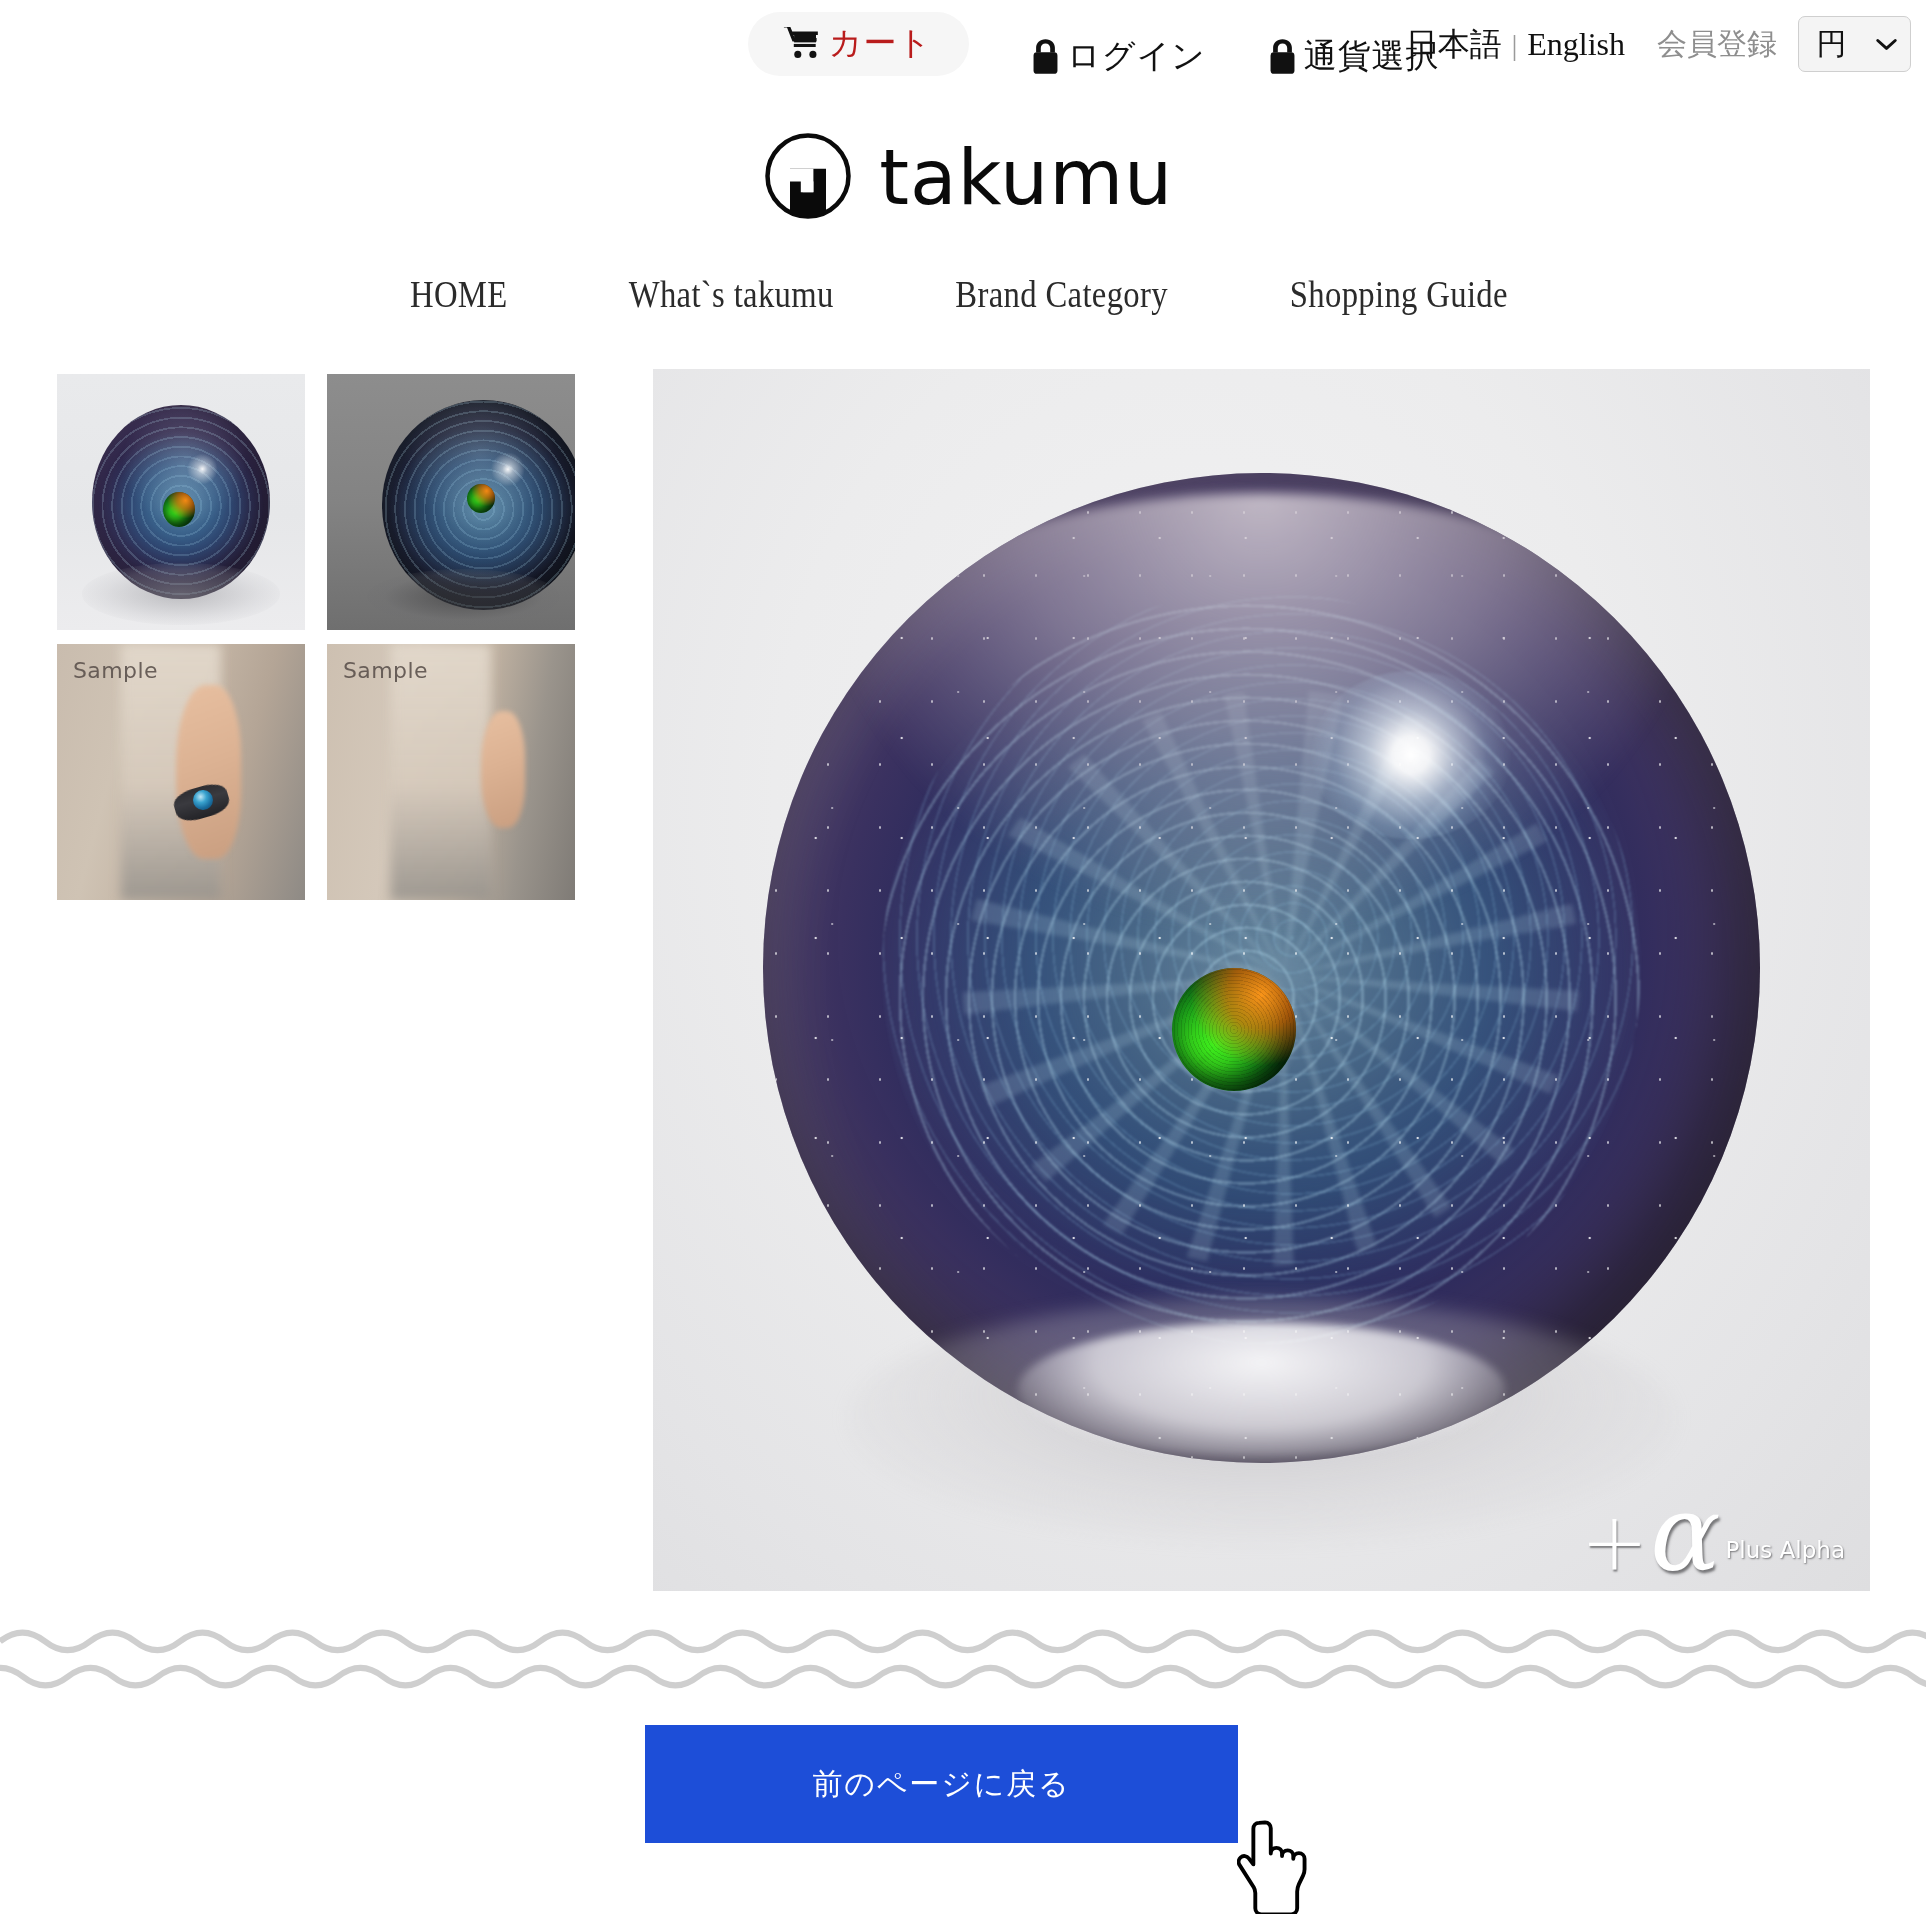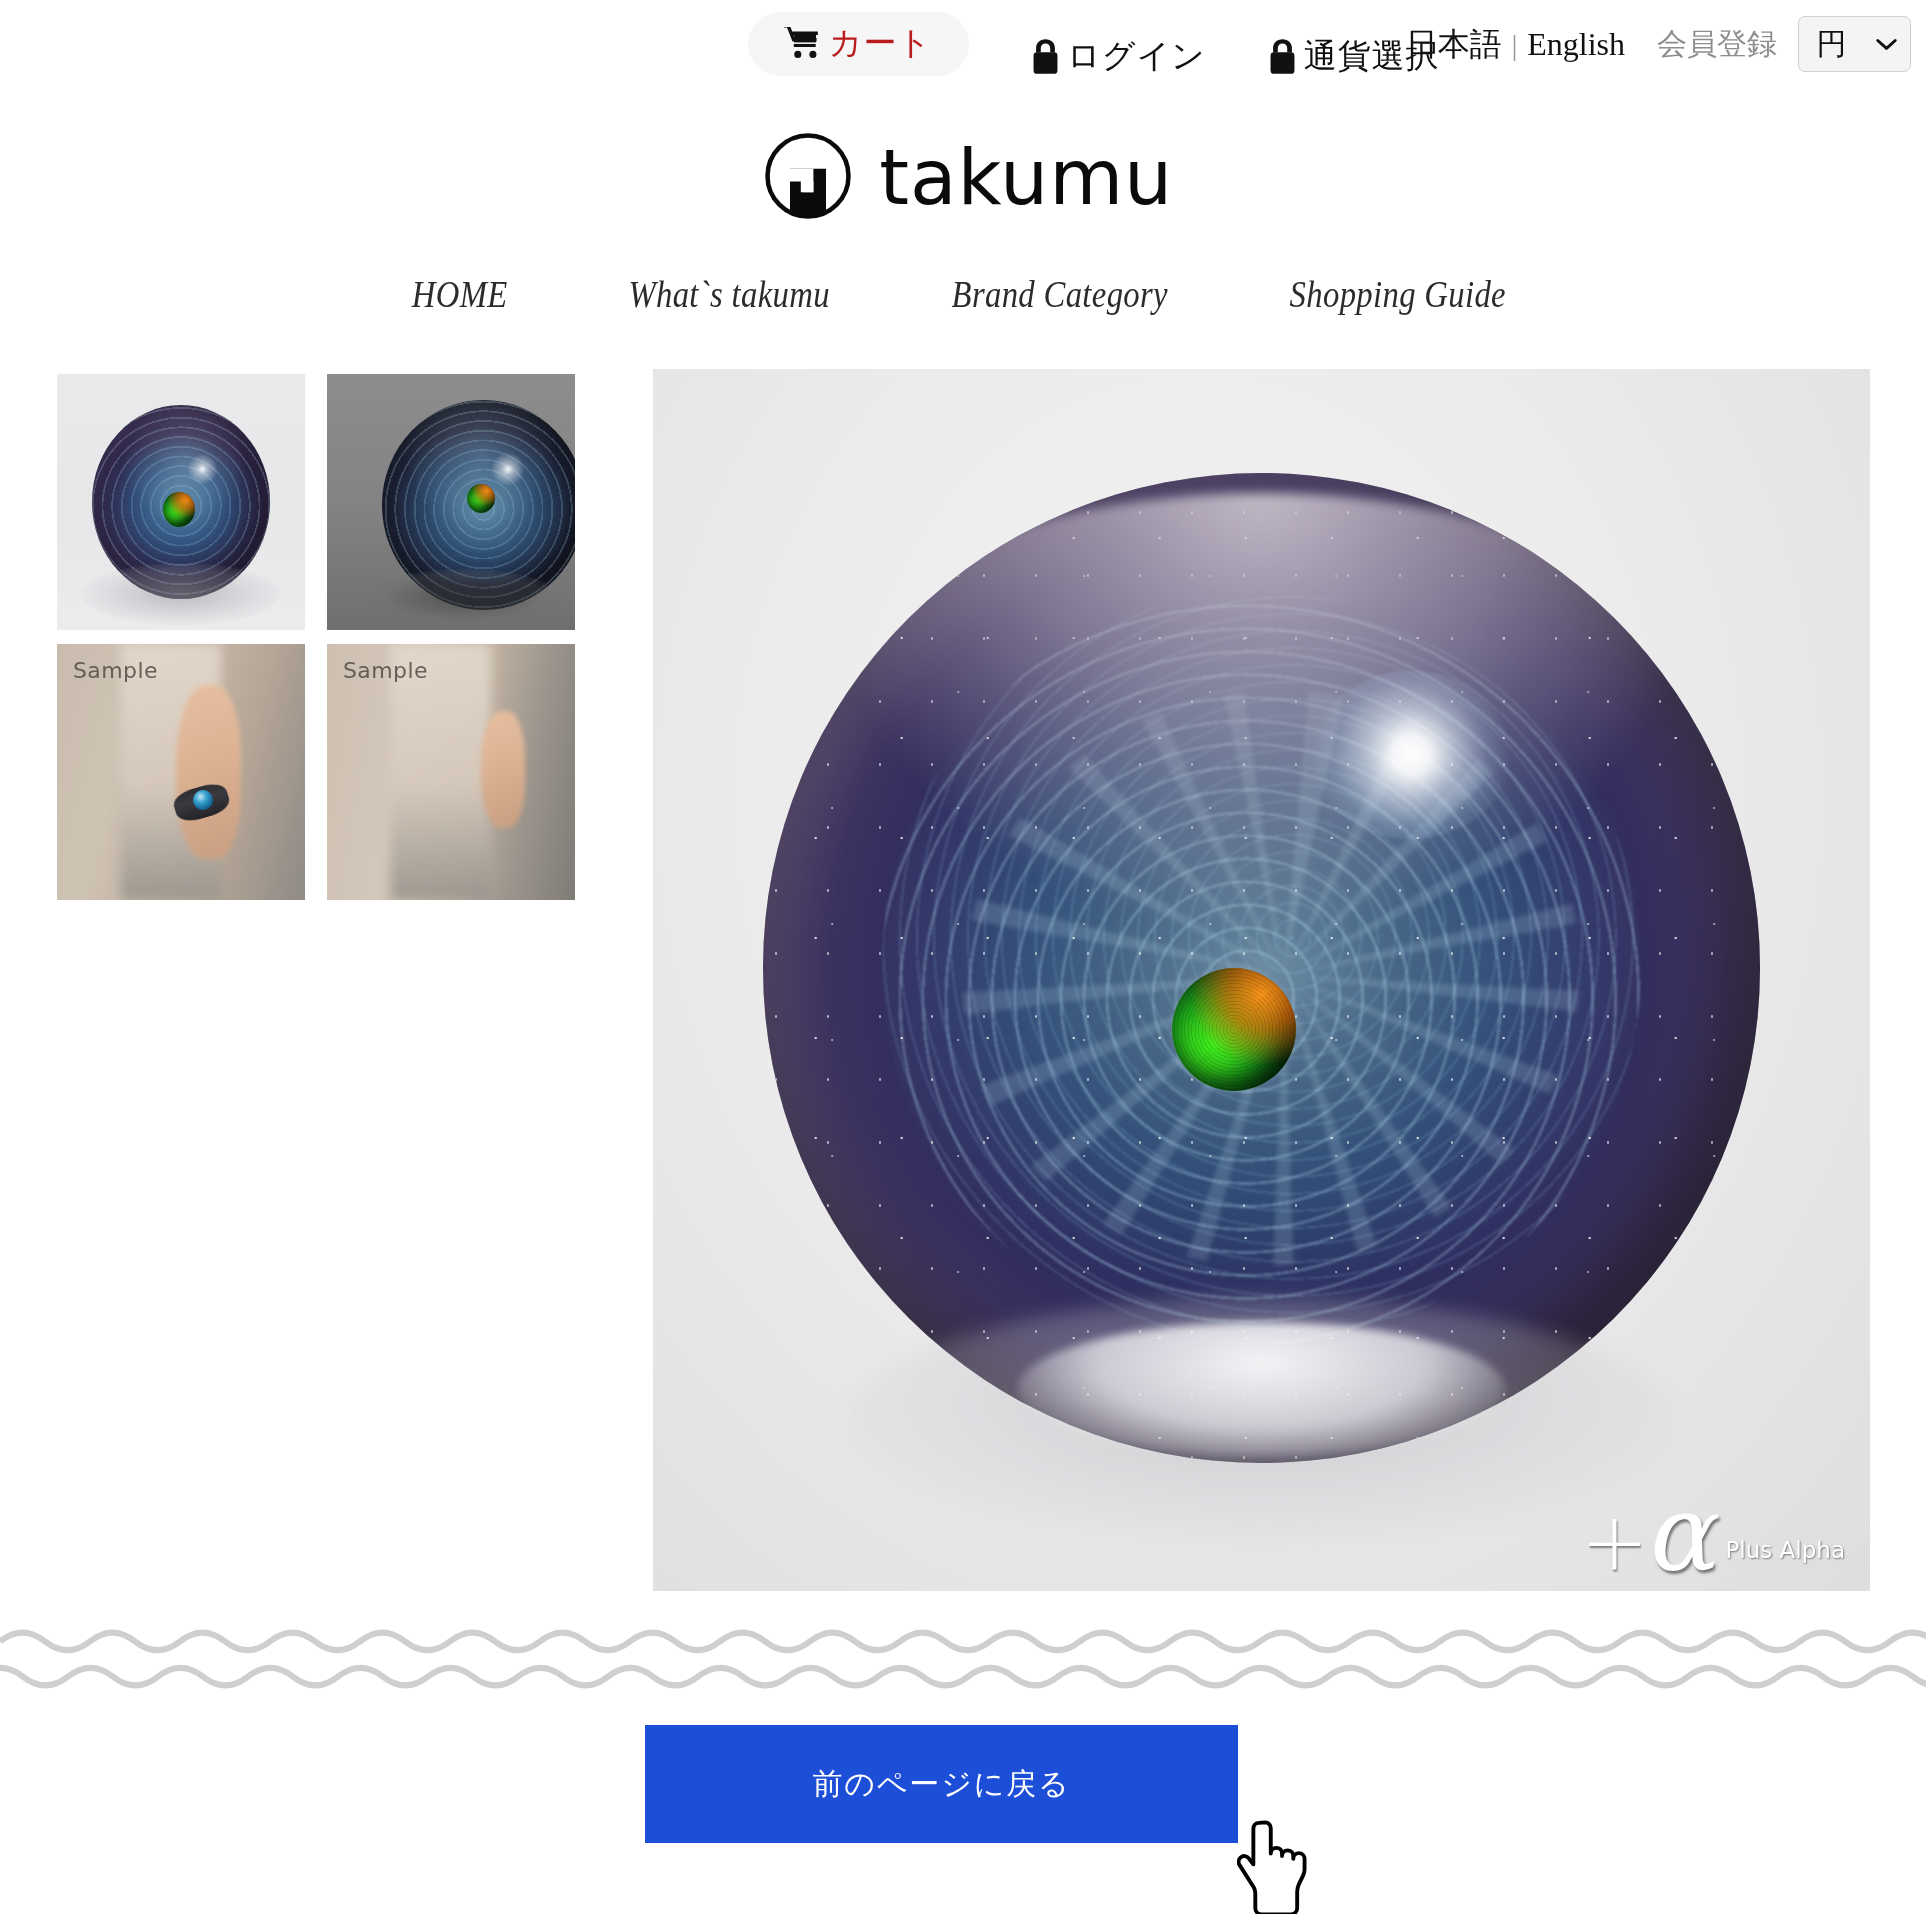--- a/index.html
+++ b/index.html
@@ -142,21 +142,20 @@
   }
 
   
   .main-nav {
     position: absolute;
     top: 272px;
     left: 0; right: 0;
     display: flex;
     justify-content: center;
     align-items: center;
-    font-style: italic;
   }
   .nav-item {
     font-family: "Liberation Serif", serif;
     font-size: 38px;
     color: #2b2b2b;
     letter-spacing: 0.4px;
     cursor: pointer;
     white-space: nowrap;
     transform: scaleX(0.86);
     transform-origin: center;

